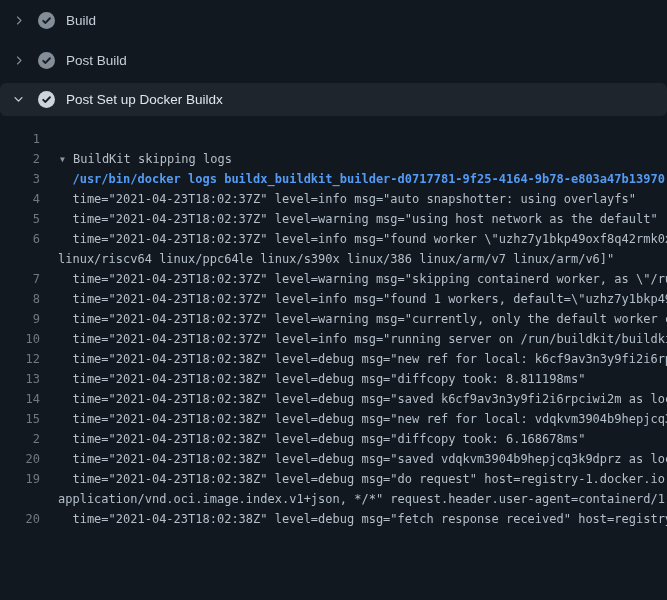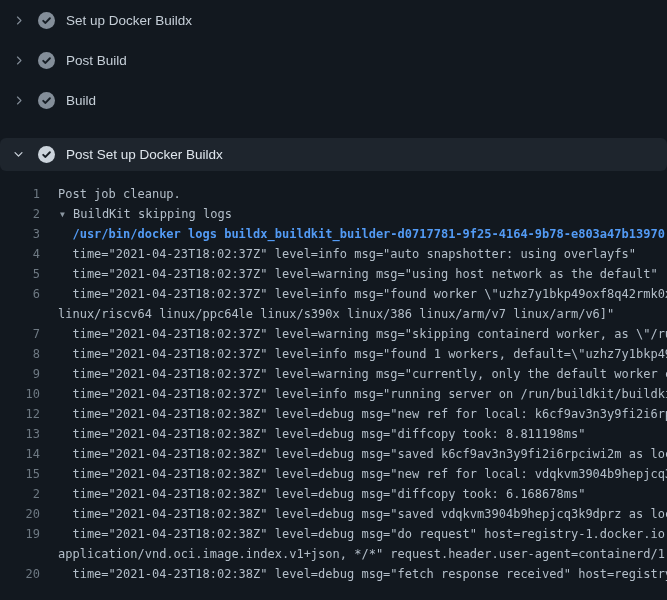--- a/index.html
+++ b/index.html
@@ -26,21 +26,21 @@
   }
   
   .steps{width:667px;}
   .step-row{
     display:flex;align-items:center;height:40px;padding-left:11px;
     cursor:pointer;
   }
   .step-row .chev{width:14px;height:14px;flex:none;display:flex;align-items:center;justify-content:center;margin-right:13px;}
   .step-row .check{width:17px;height:17px;flex:none;display:flex;align-items:center;justify-content:center;margin-right:11px;}
   .step-title{font-size:13.5px;color:var(--title);}
-  .step-row.expanded{height:33px;margin-top:18px;background:var(--hdr-bg);border-radius:6px;}
+  .step-row.expanded{height:33px;margin-top:3px;background:var(--hdr-bg);border-radius:6px;}
   .step-row.expanded .step-title{color:var(--title-x);font-weight:500;}
   
   .log{
     padding-top:13px;
     font-family:"DejaVu Sans Mono","Liberation Mono",monospace;
     font-size:12px;
   }
   .log-row{display:flex;height:20px;line-height:20px;white-space:pre;overflow:hidden;width:667px;}
   .lnum{width:40px;flex:none;text-align:right;color:var(--lnum);cursor:pointer;text-decoration:none;}
   .ltext{margin-left:18px;color:var(--log-text);flex:none;}
@@ -57,67 +57,53 @@
         <svg viewBox="0 0 16 16" width="13" height="13">
           <path d="M6.22 3.22a.75.75 0 0 1 1.06 0l4.25 4.25a.75.75 0 0 1 0 1.06l-4.25 4.25a.75.75 0 0 1-1.06-1.06L9.94 8 6.22 4.28a.75.75 0 0 1 0-1.06Z" fill="var(--chev)"></path>
         </svg>
       </span>
       <span class="check">
         <svg viewBox="0 0 16 16" width="17" height="17">
           <circle cx="8" cy="8" r="8" fill="var(--check)"></circle>
           <polyline points="4.9,8.3 7.0,10.3 11.2,5.9" fill="none" stroke="var(--check-mark)" stroke-width="1.8" stroke-linecap="round" stroke-linejoin="round"></polyline>
         </svg>
       </span>
-      <span class="step-title">Set up Docker Buildx</span>
+      <span class="step-title">Build</span>
     </div>
     <div class="step-row">
       <span class="chev">
         <svg viewBox="0 0 16 16" width="13" height="13">
           <path d="M6.22 3.22a.75.75 0 0 1 1.06 0l4.25 4.25a.75.75 0 0 1 0 1.06l-4.25 4.25a.75.75 0 0 1-1.06-1.06L9.94 8 6.22 4.28a.75.75 0 0 1 0-1.06Z" fill="var(--chev)"></path>
         </svg>
       </span>
       <span class="check">
         <svg viewBox="0 0 16 16" width="17" height="17">
           <circle cx="8" cy="8" r="8" fill="var(--check)"></circle>
           <polyline points="4.9,8.3 7.0,10.3 11.2,5.9" fill="none" stroke="var(--check-mark)" stroke-width="1.8" stroke-linecap="round" stroke-linejoin="round"></polyline>
         </svg>
       </span>
       <span class="step-title">Post Build</span>
-    </div>
-    <div class="step-row">
-      <span class="chev">
-        <svg viewBox="0 0 16 16" width="13" height="13">
-          <path d="M6.22 3.22a.75.75 0 0 1 1.06 0l4.25 4.25a.75.75 0 0 1 0 1.06l-4.25 4.25a.75.75 0 0 1-1.06-1.06L9.94 8 6.22 4.28a.75.75 0 0 1 0-1.06Z" fill="var(--chev)"></path>
-        </svg>
-      </span>
-      <span class="check">
-        <svg viewBox="0 0 16 16" width="17" height="17">
-          <circle cx="8" cy="8" r="8" fill="var(--check)"></circle>
-          <polyline points="4.9,8.3 7.0,10.3 11.2,5.9" fill="none" stroke="var(--check-mark)" stroke-width="1.8" stroke-linecap="round" stroke-linejoin="round"></polyline>
-        </svg>
-      </span>
-      <span class="step-title">Build</span>
     </div>
     <div class="step-row expanded">
       <span class="chev">
         <svg viewBox="0 0 16 16" width="13" height="13">
           <path d="M12.78 5.22a.75.75 0 0 1 0 1.06l-4.25 4.25a.75.75 0 0 1-1.06 0L3.22 6.28a.75.75 0 1 1 1.06-1.06L8 8.94l3.72-3.72a.75.75 0 0 1 1.06 0Z" fill="var(--chev-x)"></path>
         </svg>
       </span>
       <span class="check">
         <svg viewBox="0 0 16 16" width="17" height="17">
           <circle cx="8" cy="8" r="8" fill="var(--check-x)"></circle>
           <polyline points="4.9,8.3 7.0,10.3 11.2,5.9" fill="none" stroke="var(--check-mark)" stroke-width="1.8" stroke-linecap="round" stroke-linejoin="round"></polyline>
         </svg>
       </span>
       <span class="step-title">Post Set up Docker Buildx</span>
     </div>
   </div>
 <div class="log" id="log">
-    <div class="log-row"><a class="lnum">1</a><span class="ltext">Post job cleanup.</span></div>
+    <div class="log-row"><a class="lnum">1</a></div>
     <div class="log-row"><a class="lnum">2</a><span class="ltext grp"><span class="tri">▼</span><span>BuildKit skipping logs</span></span></div>
     <div class="log-row"><a class="lnum">3</a><span class="ltext cmd">  /usr/bin/docker logs buildx_buildkit_builder-d0717781-9f25-4164-9b78-e803a47b13970</span></div>
     <div class="log-row"><a class="lnum">4</a><span class="ltext">  time="2021-04-23T18:02:37Z" level=info msg="auto snapshotter: using overlayfs"</span></div>
     <div class="log-row"><a class="lnum">5</a><span class="ltext">  time="2021-04-23T18:02:37Z" level=warning msg="using host network as the default"</span></div>
     <div class="log-row"><a class="lnum">6</a><span class="ltext">  time="2021-04-23T18:02:37Z" level=info msg="found worker \"uzhz7y1bkp49oxf8q42rmk0xj</span></div>
     <div class="log-row"><a class="lnum"></a><span class="ltext">linux/riscv64 linux/ppc64le linux/s390x linux/386 linux/arm/v7 linux/arm/v6]"</span></div>
     <div class="log-row"><a class="lnum">7</a><span class="ltext">  time="2021-04-23T18:02:37Z" level=warning msg="skipping containerd worker, as \"/run</span></div>
     <div class="log-row"><a class="lnum">8</a><span class="ltext">  time="2021-04-23T18:02:37Z" level=info msg="found 1 workers, default=\"uzhz7y1bkp49o</span></div>
     <div class="log-row"><a class="lnum">9</a><span class="ltext">  time="2021-04-23T18:02:37Z" level=warning msg="currently, only the default worker ca</span></div>
     <div class="log-row"><a class="lnum">10</a><span class="ltext">  time="2021-04-23T18:02:37Z" level=info msg="running server on /run/buildkit/buildkit</span></div>

